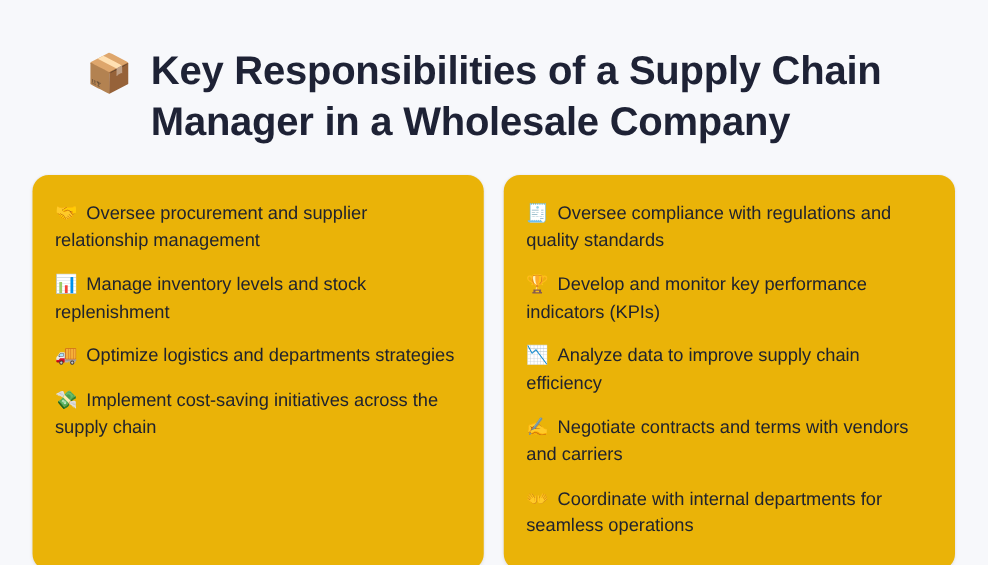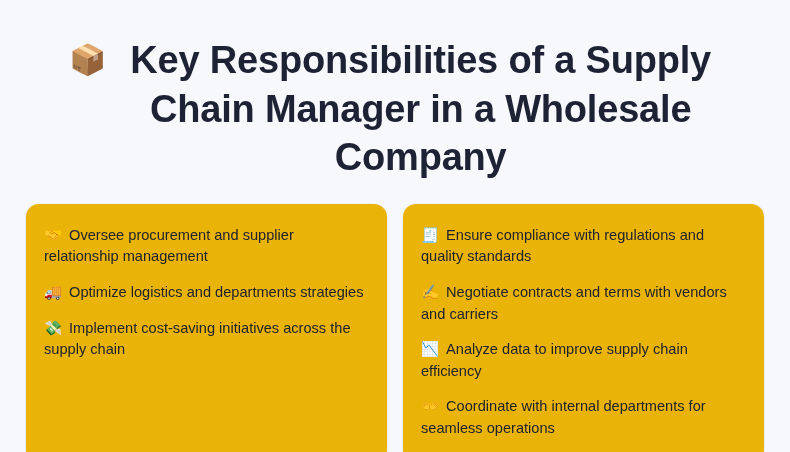--- a/index.html
+++ b/index.html
@@ -29,25 +29,24 @@
     padding: 10px 40px 0 40px;
   }
   .header-icon {
     font-size: 30px;
     line-height: 1.05;
     flex: 0 0 auto;
     margin-top: 8px;
   }
   .title {
     margin: 0;
-    font-size: 38px;
+    font-size: 32px;
     line-height: 1.28;
     font-weight: bold;
     color: #1e2235;
-    text-align: center;
     letter-spacing: -0.2px;
     max-width: 600px;
   }
   .columns {
     display: flex;
     gap: 16px;
     margin-top: 22px;
     flex: 1 1 auto;
   }
   .card {
@@ -86,36 +85,42 @@
     <h1 class="title">Key Responsibilities of a Supply Chain Manager in a Wholesale Company</h1>
   </div>
 
   <div class="columns">
 
     <div class="card">
       <div class="item">
         <span class="bullet-icon">🤝</span><span class="item-text">Oversee procurement and supplier relationship management</span>
       </div>
       <div class="item">
+        <span class="bullet-icon">📊</span><span class="item-text">Manage inventory levels and stock replenishment</span>
+      </div>
+      <div class="item">
         <span class="bullet-icon">🚚</span><span class="item-text">Optimize logistics and departments strategies</span>
       </div>
       <div class="item">
         <span class="bullet-icon">💸</span><span class="item-text">Implement cost-saving initiatives across the supply chain</span>
       </div>
     </div>
 
     <div class="card">
       <div class="item">
-        <span class="bullet-icon">🧾</span><span class="item-text">Ensure compliance with regulations and quality standards</span>
+        <span class="bullet-icon">🧾</span><span class="item-text">Oversee compliance with regulations and quality standards</span>
+      </div>
+      <div class="item">
+        <span class="bullet-icon">🏆</span><span class="item-text">Develop and monitor key performance indicators (KPIs)</span>
+      </div>
+      <div class="item">
+        <span class="bullet-icon">📉</span><span class="item-text">Analyze data to improve supply chain efficiency</span>
       </div>
       <div class="item">
         <span class="bullet-icon">✍️</span><span class="item-text">Negotiate contracts and terms with vendors and carriers</span>
-      </div>
-      <div class="item">
-        <span class="bullet-icon">📉</span><span class="item-text">Analyze data to improve supply chain efficiency</span>
       </div>
       <div class="item">
         <span class="bullet-icon">👐</span><span class="item-text">Coordinate with internal departments for seamless operations</span>
       </div>
     </div>
 
   </div>
 </div>
 
 </body></html>

